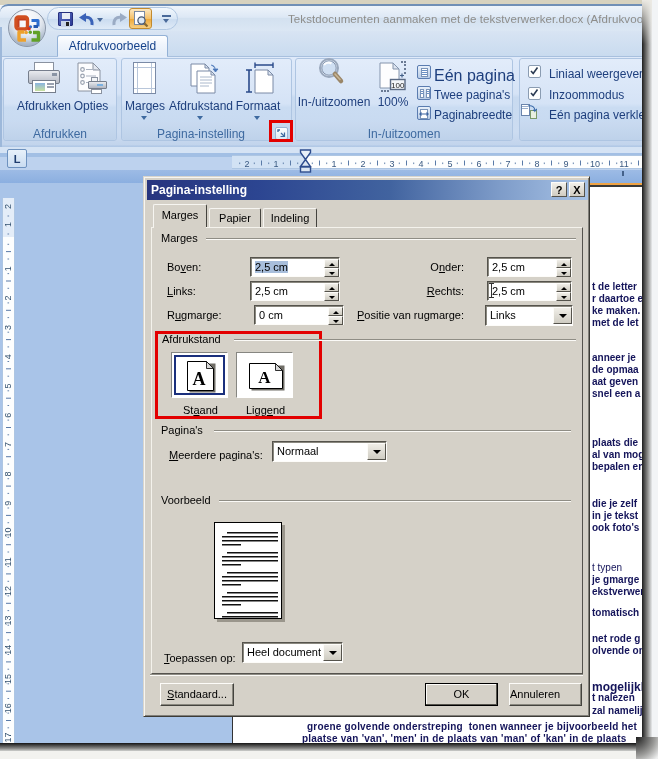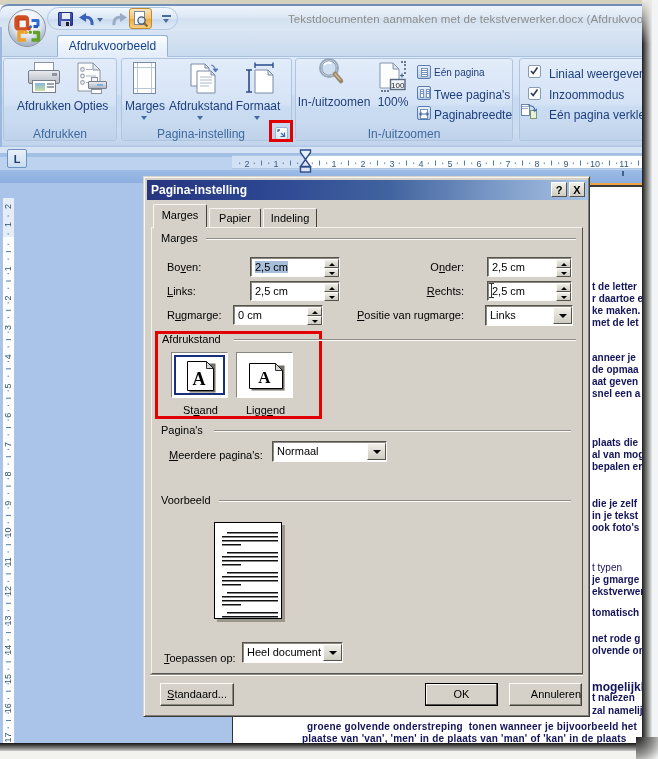--- a/index.html
+++ b/index.html
@@ -171,21 +171,21 @@
         <text x="18.7" y="27.5" font-size="8" text-anchor="middle" fill="#222" font-family="Liberation Sans">100</text>
       </svg>
     </div>
   <div class="abs rlabel" style="left:368px;top:95px;width:50px">100%</div>
   <div class="abs" style="left:417px;top:65px;width:14px;height:14px;background:linear-gradient(#e8f0fa,#b8cce6);border:1px solid #5a7cb0;border-radius:2px">
       <div class="abs" style="left:3px;top:2px;width:7px;height:9px;background:#fff;border:0.5px solid #7a94b8"></div>
       <div class="abs" style="left:4px;top:4px;width:5px;height:1px;background:#6a90c4"></div>
       <div class="abs" style="left:4px;top:6px;width:5px;height:1px;background:#6a90c4"></div>
       <div class="abs" style="left:4px;top:8px;width:5px;height:1px;background:#6a90c4"></div>
     </div>
-  <div class="abs" style="left:434px;top:67px;font-size:10px;color:#1e3f7d;white-space:nowrap">Eén pagina</div>
+  <div class="abs" style="left:434px;top:67px;font-size:16px;color:#1e3f7d;white-space:nowrap">Eén pagina</div>
   <div class="abs" style="left:417px;top:86px;width:14px;height:14px;background:linear-gradient(#e8f0fa,#b8cce6);border:1px solid #5a7cb0;border-radius:2px">
       <div class="abs" style="left:1.5px;top:2px;width:4.5px;height:9px;background:#fff;border:0.5px solid #7a94b8"></div>
       <div class="abs" style="left:7.5px;top:2px;width:4.5px;height:9px;background:#fff;border:0.5px solid #7a94b8"></div>
       <div class="abs" style="left:2.5px;top:4px;width:2.5px;height:1px;background:#6a90c4"></div>
       <div class="abs" style="left:8.5px;top:4px;width:2.5px;height:1px;background:#6a90c4"></div>
       <div class="abs" style="left:2.5px;top:6px;width:2.5px;height:1px;background:#6a90c4"></div>
       <div class="abs" style="left:8.5px;top:6px;width:2.5px;height:1px;background:#6a90c4"></div>
     </div>
   <div class="abs" style="left:434px;top:88px;font-size:12px;color:#1e3f7d;white-space:nowrap">Twee pagina's</div>
   <div class="abs" style="left:417px;top:106px;width:14px;height:14px;background:linear-gradient(#e8f0fa,#b8cce6);border:1px solid #5a7cb0;border-radius:2px">
@@ -469,21 +469,21 @@
       <div class="abs" style="left:68px;top:1px;width:15px;height:18px">
       <div class="abs" style="left:0;top:0;width:15px;height:9px;background:linear-gradient(#f0eee8,#cfccc2);border:1px solid;border-color:#fdfcf9 #55534c #55534c #fdfcf9;">
         <div class="abs" style="left:4px;top:3px;width:0;height:0;border-left:3px solid transparent;border-right:3px solid transparent;border-bottom:3.5px solid #000"></div>
       </div>
       <div class="abs" style="left:0;top:9px;width:15px;height:9px;background:linear-gradient(#f0eee8,#cfccc2);border:1px solid;border-color:#fdfcf9 #55534c #55534c #fdfcf9;">
         <div class="abs" style="left:4px;top:3px;width:0;height:0;border-left:3px solid transparent;border-right:3px solid transparent;border-top:3.5px solid #000"></div>
       </div>
     </div>
     </div>
     <div class="abs dtext" style="left:23px;top:132px">R<u class="k">u</u>gmarge:</div>
-    <div class="abs" style="left:89px;top:128px;width:90px;height:20px;background:#fff;border:1px solid;border-color:#55534c #fdfcf9 #fdfcf9 #55534c;box-shadow:inset 1px 1px 0 #8a887f">
+    <div class="abs" style="left:110px;top:128px;width:90px;height:20px;background:#fff;border:1px solid;border-color:#55534c #fdfcf9 #fdfcf9 #55534c;box-shadow:inset 1px 1px 0 #8a887f">
       <div class="abs dtext" style="left:4px;top:3px">0 cm</div>
       <div class="abs" style="left:73px;top:1px;width:15px;height:18px">
       <div class="abs" style="left:0;top:0;width:15px;height:9px;background:linear-gradient(#f0eee8,#cfccc2);border:1px solid;border-color:#fdfcf9 #55534c #55534c #fdfcf9;">
         <div class="abs" style="left:4px;top:3px;width:0;height:0;border-left:3px solid transparent;border-right:3px solid transparent;border-bottom:3.5px solid #000"></div>
       </div>
       <div class="abs" style="left:0;top:9px;width:15px;height:9px;background:linear-gradient(#f0eee8,#cfccc2);border:1px solid;border-color:#fdfcf9 #55534c #55534c #fdfcf9;">
         <div class="abs" style="left:4px;top:3px;width:0;height:0;border-left:3px solid transparent;border-right:3px solid transparent;border-top:3.5px solid #000"></div>
       </div>
     </div>
     </div>
@@ -557,21 +557,21 @@
     <div class="abs" style="left:98px;top:465px;width:101px;height:21px;background:#fff;border:1px solid;border-color:#55534c #fdfcf9 #fdfcf9 #55534c;box-shadow:inset 1px 1px 0 #8a887f">
       <div class="abs dtext" style="left:4px;top:3px">Heel document</div>
       <div class="abs" style="left:80px;top:1px;width:19px;height:17px;background:linear-gradient(#f0eee8,#cfccc2);border:1px solid;border-color:#fdfcf9 #55534c #55534c #fdfcf9;">
         <div class="abs" style="left:5px;top:6px;width:0;height:0;border-left:4px solid transparent;border-right:4px solid transparent;border-top:4.5px solid #000"></div>
       </div>
     </div>
 
     <div class="abs" style="left:6px;top:497px;width:433px;height:2px;border-top:1px solid #8f8d85;border-bottom:1px solid #fbfaf7"></div>
     <div class="abs" style="left:16px;top:506px;width:74px;height:23px;background:#d5d1c8;border:1px solid;border-color:#fdfcf9 #44433e #44433e #fdfcf9;box-shadow:inset -1px -1px 0 #8a887f;font-size:11px;text-align:center;line-height:21px;color:#000"><u class="k">S</u>tandaard...</div>
     <div class="abs" style="left:281px;top:506px;width:73px;height:23px;background:#d5d1c8;border:1px solid #000;box-shadow:inset -1px -1px 0 #55534c, inset 1px 1px 0 #fdfcf9;font-size:11px;text-align:center;line-height:21px;color:#000">OK</div>
-    <div class="abs" style="left:365px;top:506px;width:73px;height:23px;background:#d5d1c8;border:1px solid;border-color:#fdfcf9 #44433e #44433e #fdfcf9;box-shadow:inset -1px -1px 0 #8a887f;font-size:11px;text-align:right;line-height:21px;color:#000">Annuleren</div>
+    <div class="abs" style="left:365px;top:506px;width:73px;height:23px;background:#d5d1c8;border:1px solid;border-color:#fdfcf9 #44433e #44433e #fdfcf9;box-shadow:inset -1px -1px 0 #8a887f;font-size:11px;text-align:left;line-height:21px;color:#000">Annuleren</div>
   </div>
 </div>
 </div>
 
 <div class="abs" style="left:642px;top:0;width:10px;height:759px;background:linear-gradient(to right,#1c1c1c,#8a8a88 55%,#e8eaec)"></div>
 <div class="abs" style="left:642px;top:0;width:16px;height:48px;background:linear-gradient(#eceae4,rgba(236,234,228,0) 92%)"></div>
 <div class="abs" style="left:652px;top:0;width:6px;height:759px;background:#f2f4f6"></div>
 <div class="abs" style="left:0;top:743px;width:652px;height:9px;background:linear-gradient(#141414,#8a8a88 60%,#e8eae8)"></div>
 <div class="abs" style="left:0;top:751px;width:658px;height:8px;background:#f2f2ef"></div>
 <div class="abs" style="left:636px;top:737px;width:22px;height:22px;background:radial-gradient(circle at 0 0, #1c1c1c, #9a9a98 60%, #eff0f0 95%)"></div>

